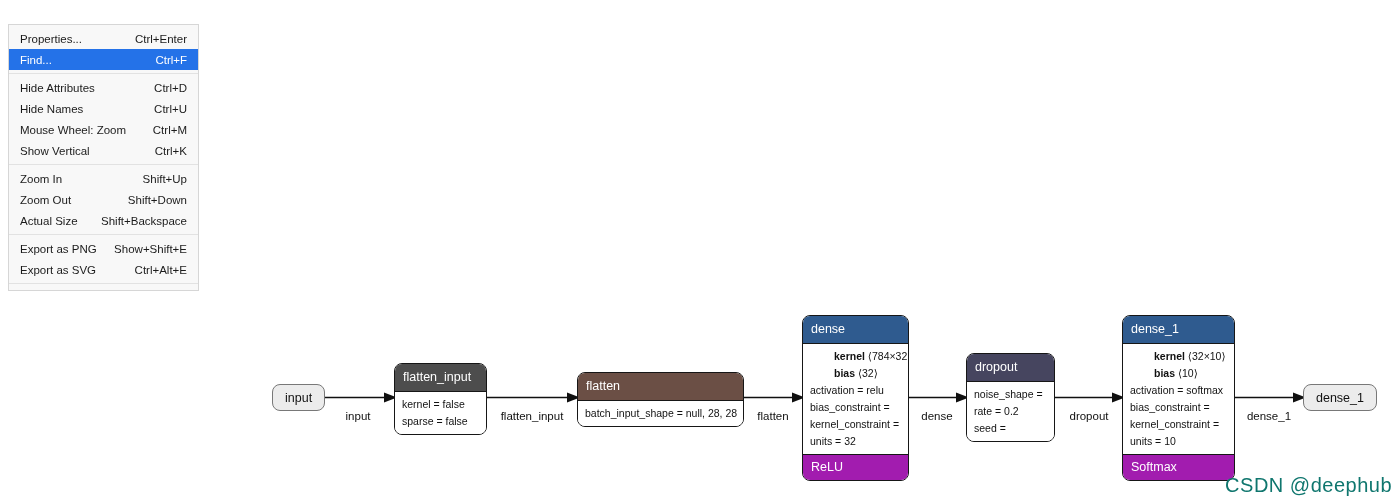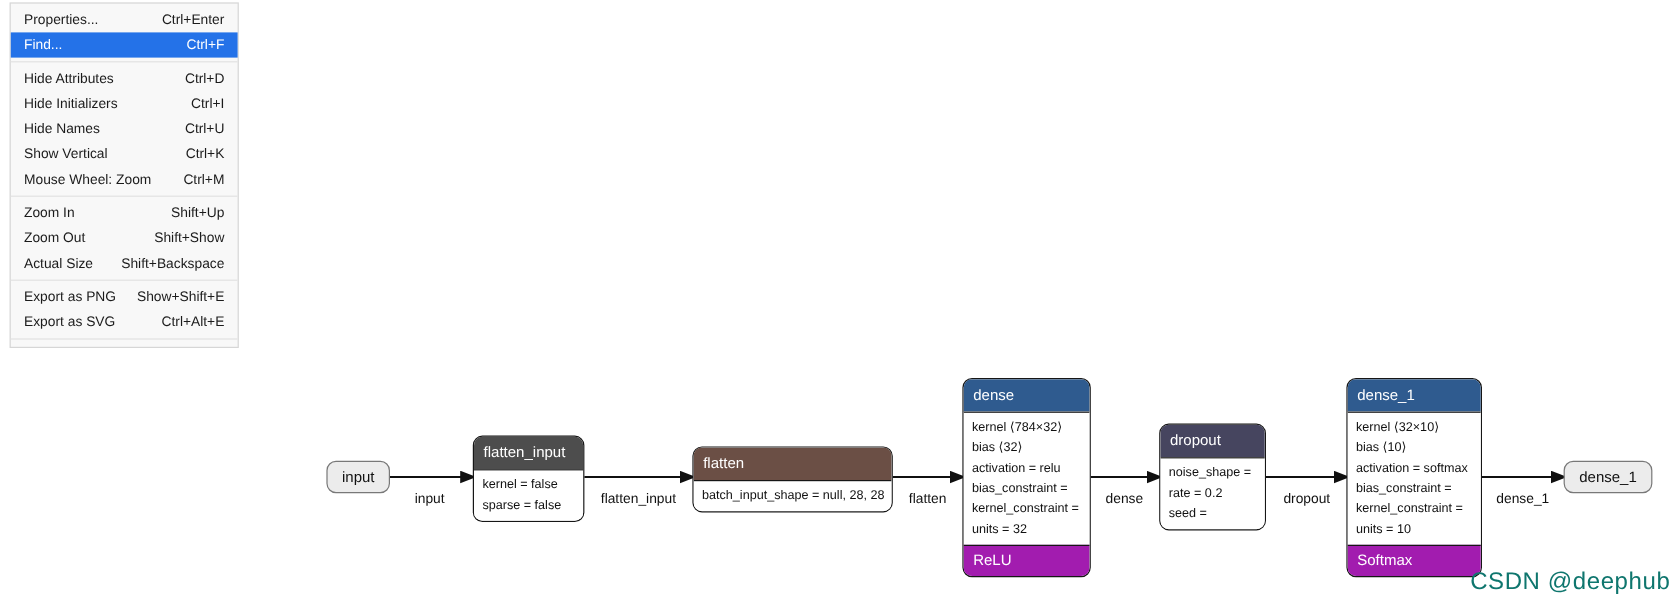--- a/index.html
+++ b/index.html
@@ -1,40 +1,40 @@
 <!DOCTYPE html>
 <html><head>
 <meta charset="utf-8">
 <style>
   * { margin:0; padding:0; box-sizing:border-box; }
   html,body { width:1400px; height:504px; background:#ffffff; overflow:hidden;
               font-family:"Liberation Sans", sans-serif; }
   .canvas { position:relative; width:1400px; height:504px; background:#fff; }
 
   
-  .menu { position:absolute; left:8px; top:2px; width:191px; background:#f8f8f8;
+  .menu { position:absolute; left:8px; top:24px; width:191px; background:#f8f8f8;
           border:1px solid #d6d6d6; padding:3px 0; z-index:20; }
   .menu-item { display:flex; justify-content:space-between; align-items:center;
                height:21px; padding:0 11px; font-size:11.5px; color:#1b1b1b;
                cursor:default; white-space:nowrap; }
   .menu-item .shortcut { color:#1b1b1b; }
   .menu-item.highlighted { background:#2472e8; color:#fff;gap:47px; }
   .menu-item.highlighted .shortcut { color:#fff; }
   .menu-sep { border-top:1px solid #e2e2e2; margin:3px 0; height:0; }
 
   
   .edges { position:absolute; left:0; top:0; width:1400px; height:504px; z-index:1; }
   .node { position:absolute; z-index:2; border:1px solid #161616; border-radius:8px;
           background:#fff; overflow:hidden; font-size:10.5px; color:#111; }
   .node-header { color:#fff; font-size:12.5px; padding:5px 8px; height:27px; line-height:16px; }
   .node-body { background:#fff; padding:4px 7px; line-height:17px; white-space:nowrap;
                border-top:1px solid #161616; }
   .node-footer { color:#fff; font-size:12.5px; padding:4px 8px; height:26px; line-height:16px;
                  border-top:1px solid #161616; }
-  .attr-b { font-weight:normal; }
+  .attr-b { font-weight:bold;margin-left:24px; }
   .pill { position:absolute; z-index:2; height:27px; background:#ececec;
           border:1.5px solid #787878; border-radius:8px; font-size:12.5px; color:#111;
           display:flex; align-items:center; justify-content:center; padding:0 12px;
           white-space:nowrap; }
   .edge-label { position:absolute; z-index:2; transform:translateX(-50%);
                 font-size:11.5px; color:#111; white-space:nowrap; }
 
   .hdr-gray  { background:#4d4d4d; }
   .hdr-brown { background:#6b4f45; }
   .hdr-blue  { background:#2f5b8f; }
@@ -57,43 +57,39 @@
     <div class="menu-item highlighted">
       <span>Find...</span>
       <span class="shortcut">Ctrl+F</span>
     </div>
     <div class="menu-sep"></div>
     <div class="menu-item">
       <span>Hide Attributes</span>
       <span class="shortcut">Ctrl+D</span>
     </div>
     <div class="menu-item">
-      <span>Hide Initializers</span>
-      <span class="shortcut">Ctrl+I</span>
-    </div>
-    <div class="menu-item">
       <span>Hide Names</span>
       <span class="shortcut">Ctrl+U</span>
     </div>
     <div class="menu-item">
+      <span>Mouse Wheel: Zoom</span>
+      <span class="shortcut">Ctrl+M</span>
+    </div>
+    <div class="menu-item">
       <span>Show Vertical</span>
       <span class="shortcut">Ctrl+K</span>
-    </div>
-    <div class="menu-item">
-      <span>Mouse Wheel: Zoom</span>
-      <span class="shortcut">Ctrl+M</span>
     </div>
     <div class="menu-sep"></div>
     <div class="menu-item">
       <span>Zoom In</span>
       <span class="shortcut">Shift+Up</span>
     </div>
     <div class="menu-item">
       <span>Zoom Out</span>
-      <span class="shortcut">Shift+Show</span>
+      <span class="shortcut">Shift+Down</span>
     </div>
     <div class="menu-item">
       <span>Actual Size</span>
       <span class="shortcut">Shift+Backspace</span>
     </div>
     <div class="menu-sep"></div>
     <div class="menu-item">
       <span>Export as PNG</span>
       <span class="shortcut">Show+Shift+E</span>
     </div>

